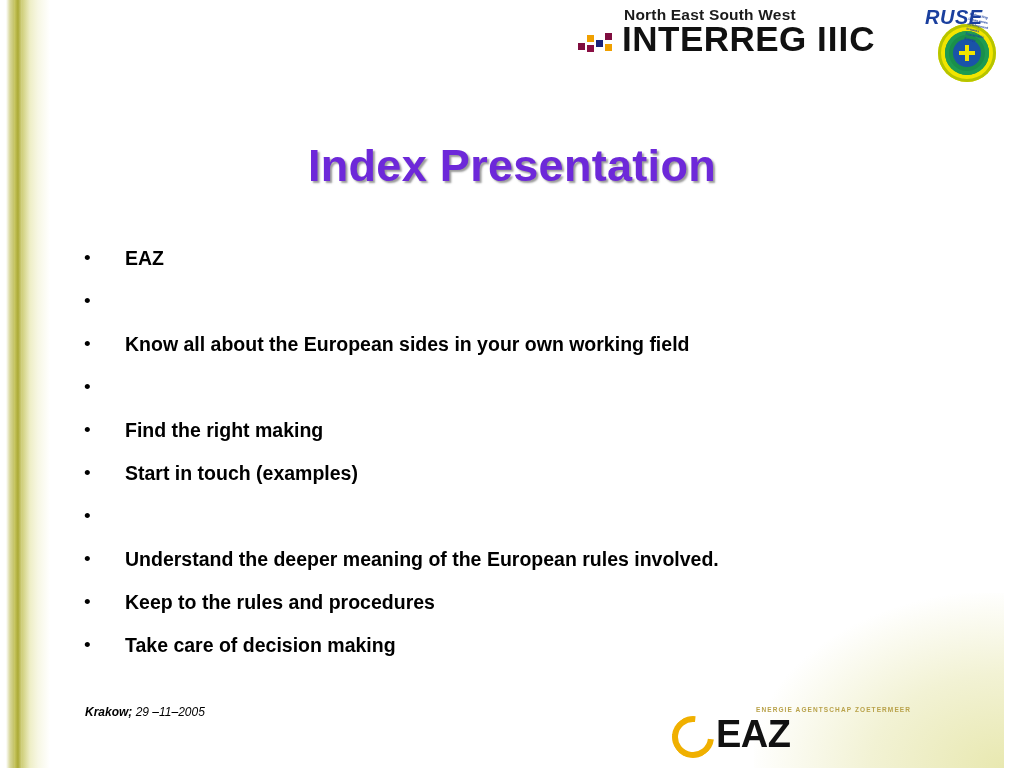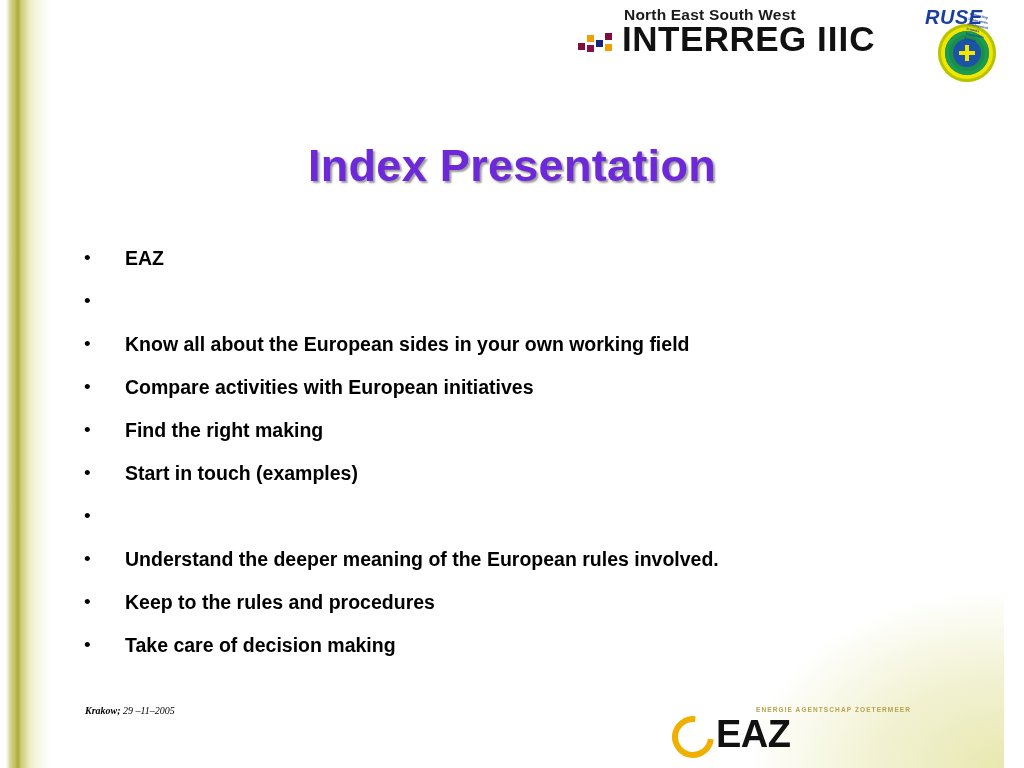--- a/index.html
+++ b/index.html
@@ -238,24 +238,24 @@
     color: #000000;
     white-space: nowrap;
     font-family: "Liberation Sans", sans-serif;
   }
 
   
   .footer-note {
     position: absolute;
     left: 85px;
     top: 705px;
-    font-size: 10px;
+    font-size: 12px;
     color: #000000;
     white-space: nowrap;
-    font-family: Liberation Serif, serif;
+    font-family: Liberation Sans, sans-serif;
   }
   .footer-note .place {
     font-weight: bold;
     font-style: italic;
   }
   .footer-note .date {
     font-style: italic;
   }
 
   
@@ -359,21 +359,20 @@
       <div class="bullet-mark">•</div>
     </div>
 
     <div class="bullet-row">
       <div class="bullet-mark">•</div>
       <div class="bullet-text">Know all about the European sides in your own working field</div>
     </div>
 
     <div class="bullet-row">
       <div class="bullet-mark">•</div>
-      <div class="bullet-text">Compare activities with European initiatives</div>
     </div>
 
     <div class="bullet-row">
       <div class="bullet-mark">•</div>
       <div class="bullet-text">Find the right making</div>
     </div>
 
     <div class="bullet-row">
       <div class="bullet-mark">•</div>
       <div class="bullet-text">Start in touch (examples)</div>

